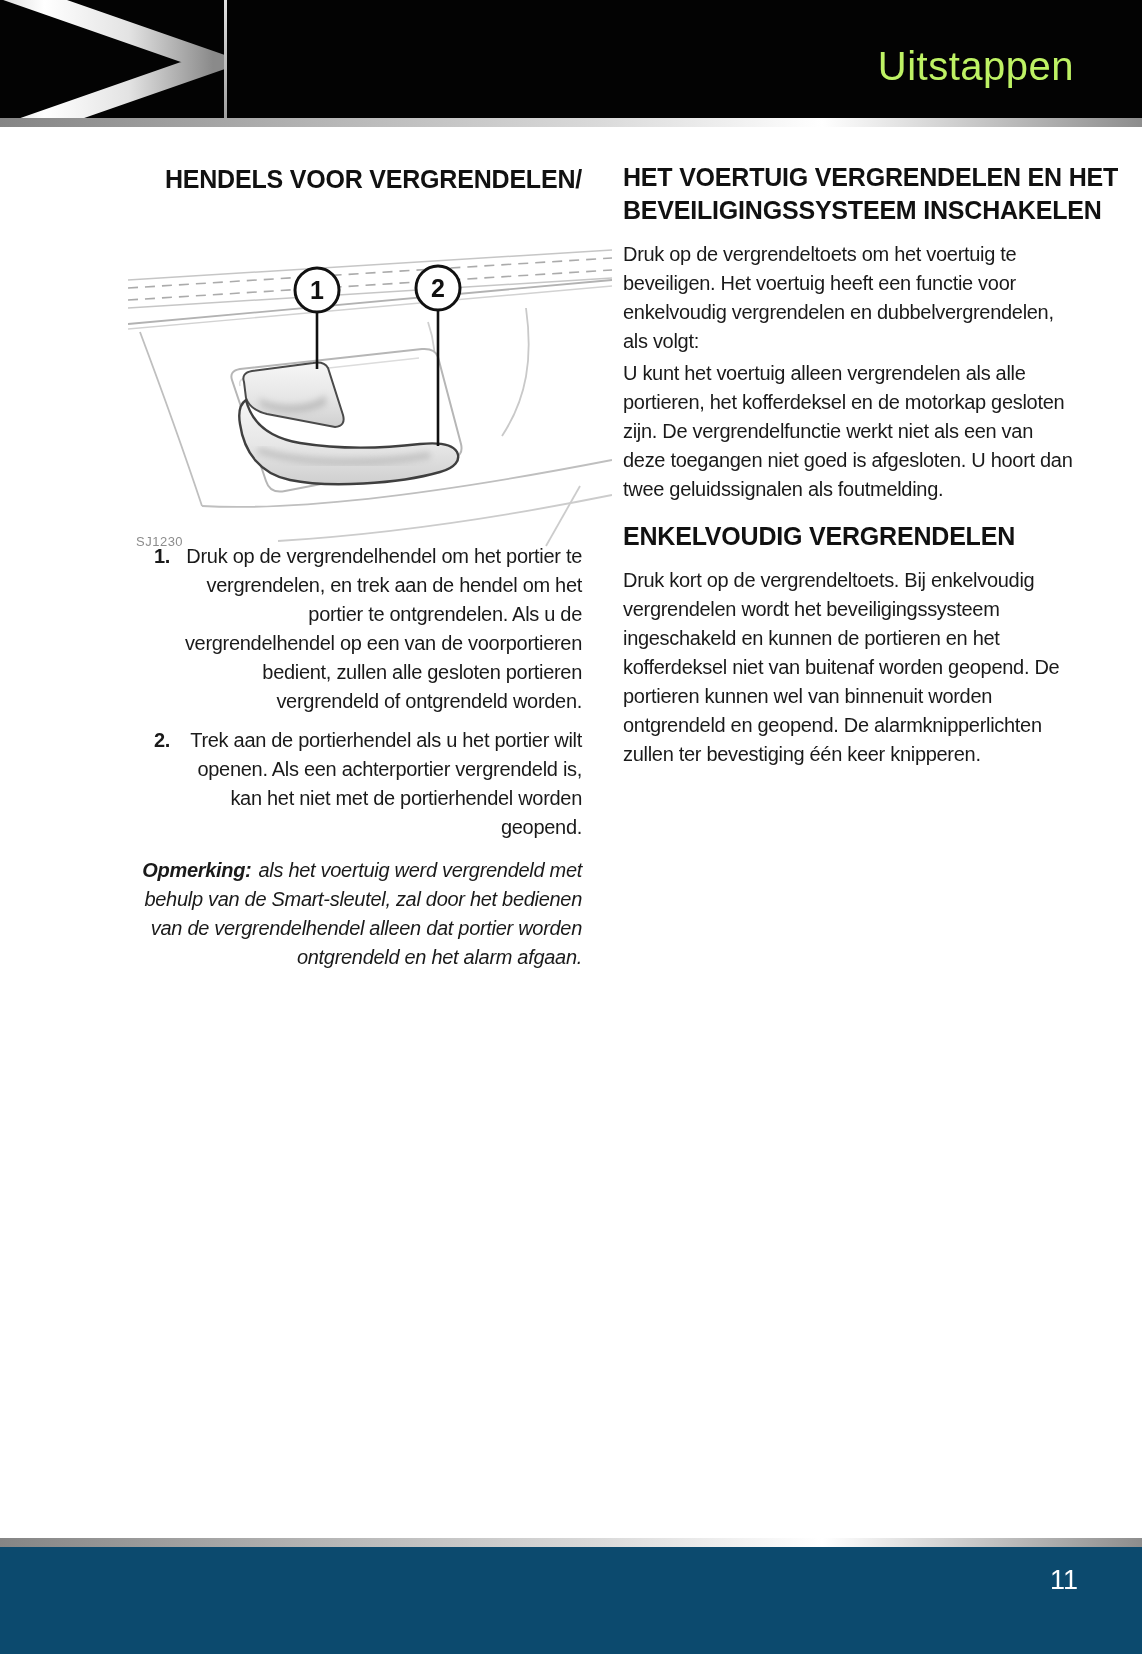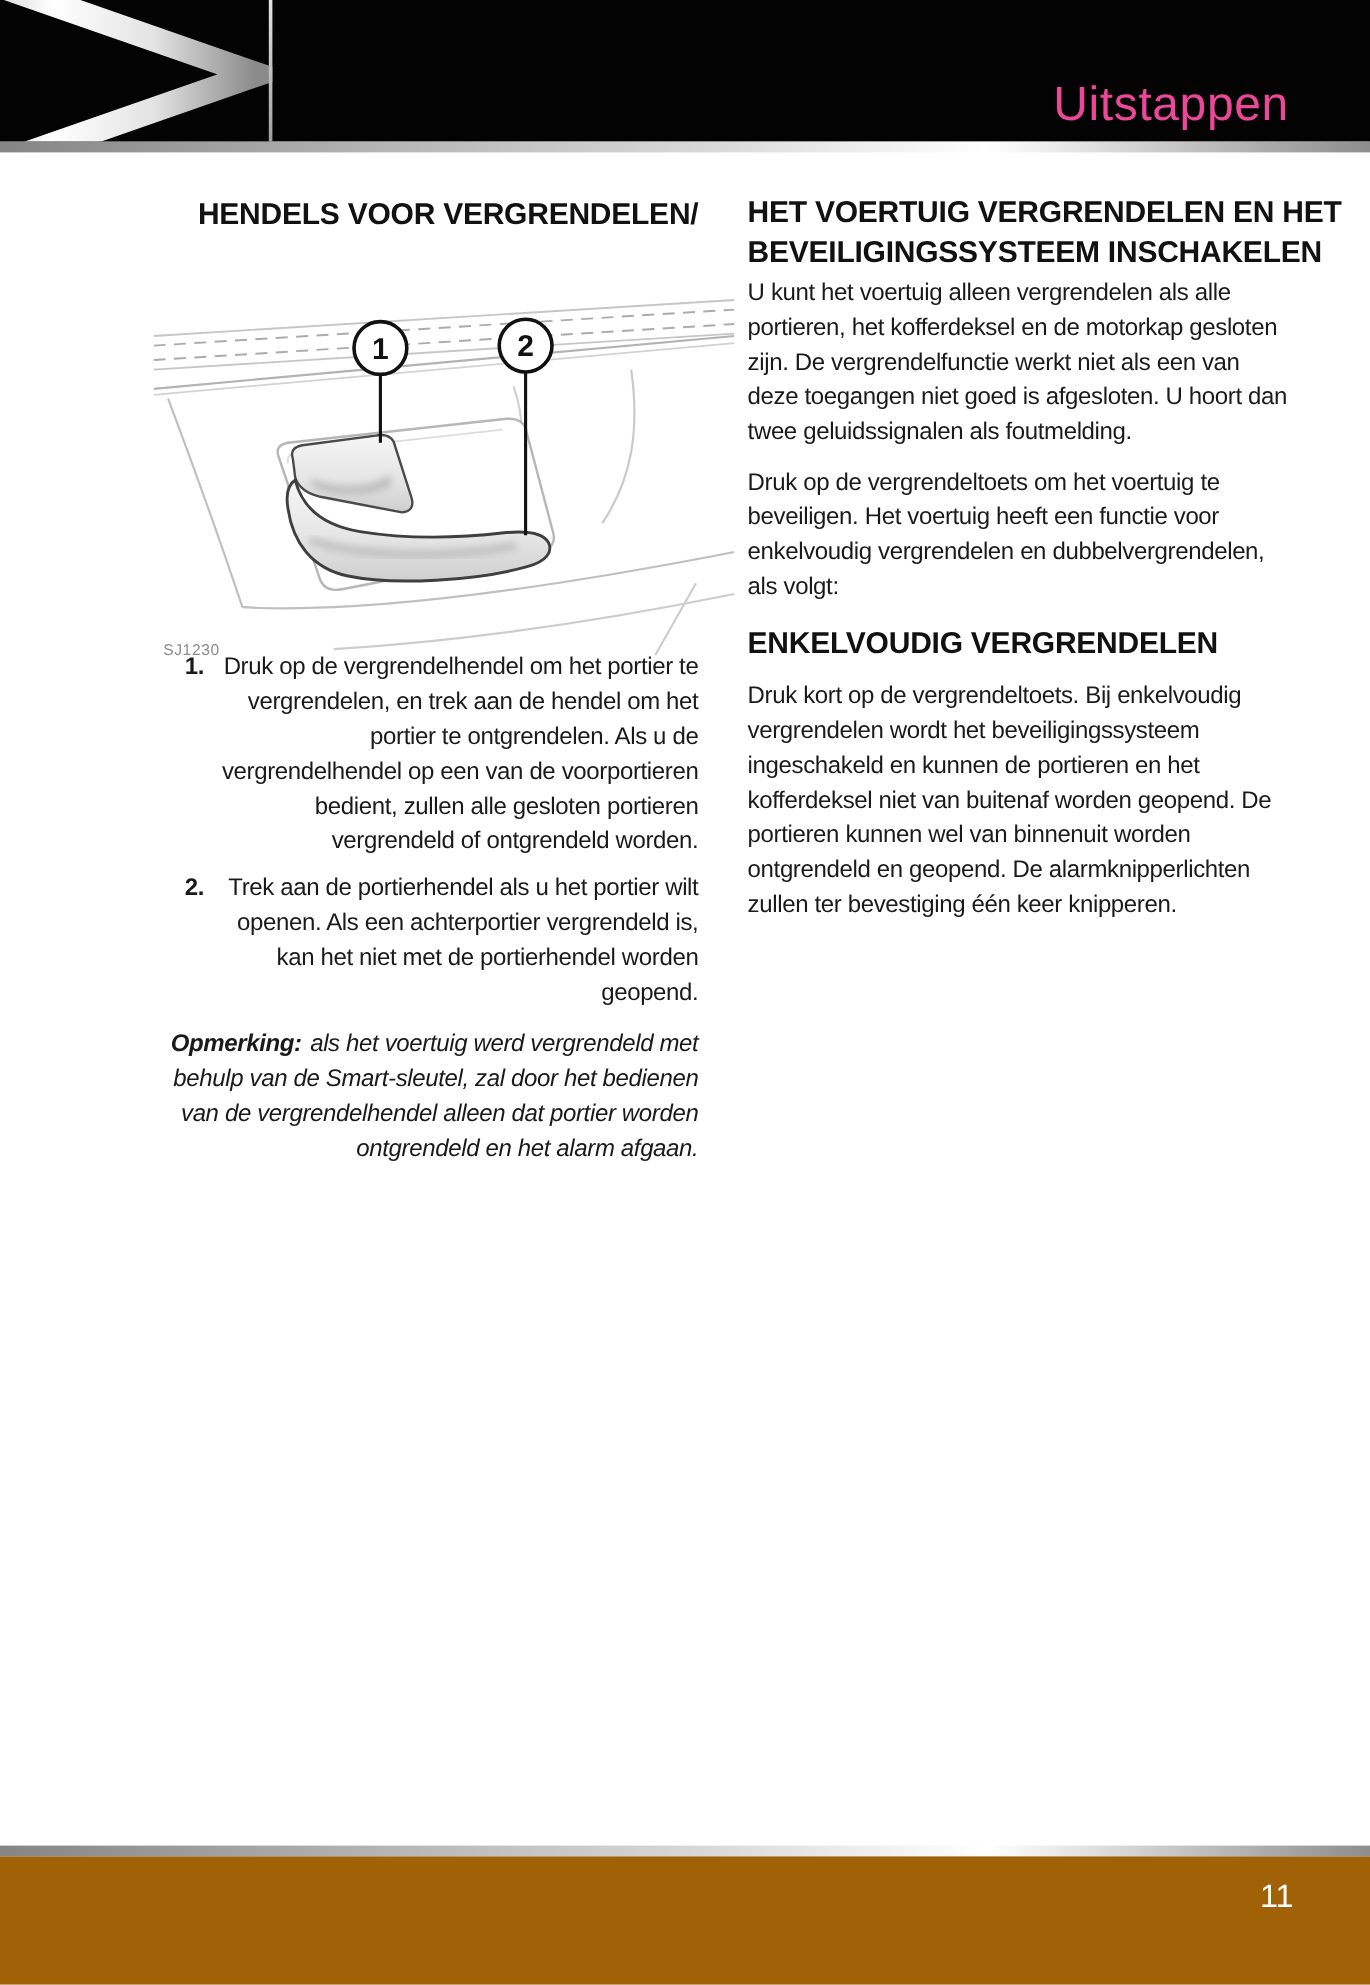--- a/index.html
+++ b/index.html
@@ -17,32 +17,32 @@
     background:#030303;
   }
   .header-logo{position:absolute;left:0;top:0;width:227px;height:118px;overflow:hidden;}
   .header-divider{
     position:absolute;left:224px;top:0;width:3px;height:118px;
     background:linear-gradient(180deg,#e2e2e2,#9f9f9f);
   }
   .header-title{
     position:absolute;right:68px;top:46px;
     font-size:40px;line-height:40px;font-weight:400;
-    color:#ec4899;letter-spacing:0.5px;white-space:nowrap;margin-top:21px;
+    color:#bef264;letter-spacing:0.5px;white-space:nowrap;
   }
   .silver-strip{
     position:absolute;left:0;width:1142px;height:9px;
     background:linear-gradient(90deg,#858585 0%,#b5b5b5 28%,#d9d9d9 52%,#ffffff 72%,#bdbdbd 88%,#8d8d8d 100%);
   }
   .strip-top{top:118px;}
   .strip-bottom{top:1538px;}
   
   .footer{
     position:absolute;left:0;top:1547px;width:1142px;height:107px;
-    background:#a16207;
+    background:#0c4a6e;
   }
   .page-number{
     position:absolute;right:64px;top:18px;
     font-size:27px;line-height:30px;color:#ffffff;font-weight:400;
   }
   
   .col{position:absolute;font-size:20px;line-height:29px;letter-spacing:-0.3px;}
   .col-left{left:130px;top:163px;width:452px;text-align:right;}
   .col-right{left:623px;top:161px;width:452px;}
   .heading{
@@ -158,22 +158,22 @@
 
     <text x="8" y="298" font-size="13" fill="#8c8c8c" letter-spacing="0.5">SJ1230</text>
   </svg>
 </div>
 
 <div class="col col-right">
   <div class="heading">
     <span class="hline">HET VOERTUIG VERGRENDELEN EN HET</span>
     <span class="hline">BEVEILIGINGSSYSTEEM INSCHAKELEN</span>
   </div>
+  <p class="para">Druk op de vergrendeltoets om het voertuig te beveiligen. Het voertuig heeft een functie voor enkelvoudig vergrendelen en dubbelvergrendelen, als volgt:</p>
   <p class="para para-first">U kunt het voertuig alleen vergrendelen als alle portieren, het kofferdeksel en de motorkap gesloten zijn. De vergrendelfunctie werkt niet als een van deze toegangen niet goed is afgesloten. U hoort dan twee geluidssignalen als foutmelding.</p>
-  <p class="para">Druk op de vergrendeltoets om het voertuig te beveiligen. Het voertuig heeft een functie voor enkelvoudig vergrendelen en dubbelvergrendelen, als volgt:</p>
 
   <div class="heading sub-heading">ENKELVOUDIG VERGRENDELEN</div>
   <p class="para">Druk kort op de vergrendeltoets. Bij enkelvoudig vergrendelen wordt het beveiligingssysteem ingeschakeld en kunnen de portieren en het kofferdeksel niet van buitenaf worden geopend. De portieren kunnen wel van binnenuit worden ontgrendeld en geopend. De alarmknipperlichten zullen ter bevestiging één keer knipperen.</p>
 </div>
 
 <div class="silver-strip strip-bottom"></div>
 <div class="footer">
   <div class="page-number">11</div>
 </div>
 

